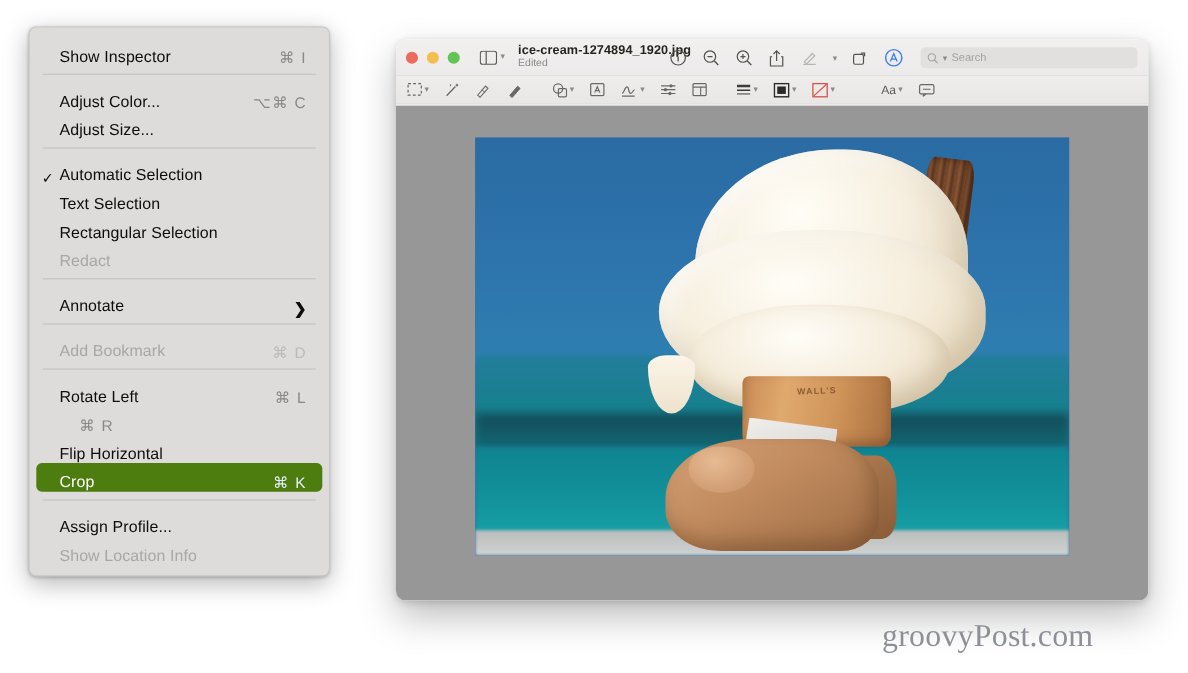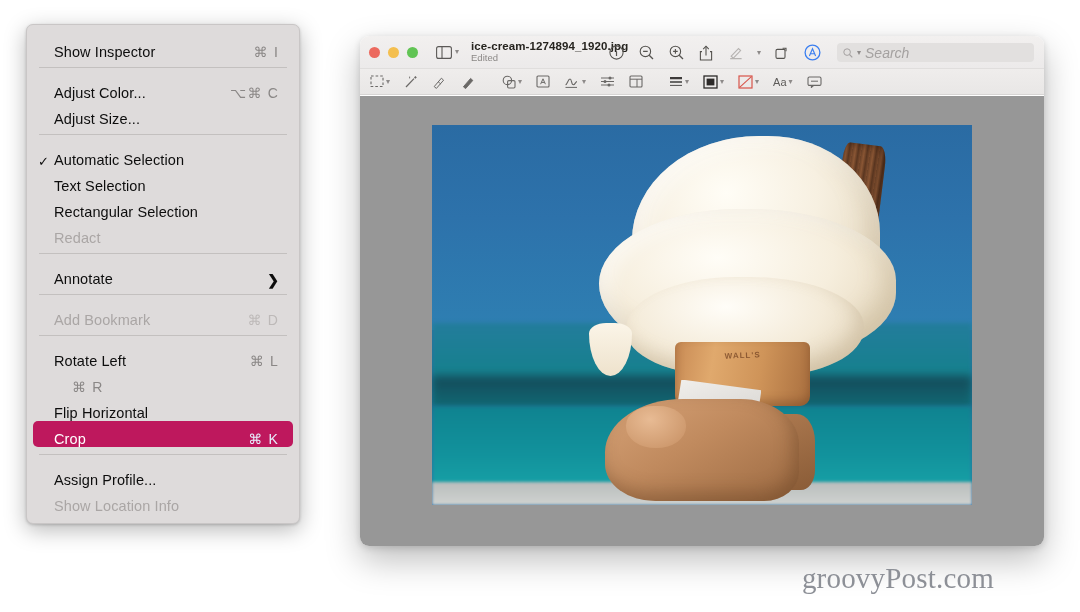--- a/index.html
+++ b/index.html
@@ -58,21 +58,21 @@
   .menu-item .mi-submenu {
     flex: 0 0 auto;
     font-size: 14px;
     font-weight: bold;
     color: #0d0d0d;
     line-height: 1;
   }
   .menu-item.disabled { color: #aaa6a5; }
   .menu-item.disabled .mi-shortcut { color: #bdb9b8; }
   .menu-item.selected {
-    background: #be185d;
+    background: #4d7c0f;
     color: #ffffff;
   }
   .menu-item.selected .mi-shortcut { color: #e6eefc; }
   .menu-sep {
     height: 1px;
     background: #c3c0bf;
     margin: 7px 12px 7px 12px;
   }
 
   
@@ -139,21 +139,21 @@
   .search-field {
     width: 197px; height: 19px;
     background: #e2e0df;
     border-radius: 4px;
     display: flex;
     align-items: center;
     gap: 4px;
     padding: 0 6px;
     margin-left: 3px;
   }
-  .search-ph { font-size: 14px; color: #a4a1a0; font-style: italic; }
+  .search-ph { font-size: 10px; color: #a4a1a0; }
 
   .markupbar {
     height: 26px;
     background: linear-gradient(#efedec, #e9e7e6);
     border-bottom: 1px solid #d7d5d4;
     display: flex;
     align-items: center;
     padding: 0 10px;
     gap: 0px;
     color: #6a6866;
@@ -556,21 +556,21 @@
         <span class="chev">▾</span>
       </span>
       <span class="mk-btn">
         <svg width="15" height="14" viewBox="0 0 15 14">
           <rect x="1" y="1" width="13" height="12" fill="none" stroke="#d8544a" stroke-width="1.2"></rect>
           <line x1="1.6" y1="12.4" x2="13.4" y2="1.6" stroke="#d8544a" stroke-width="1.1"></line>
         </svg>
         <span class="chev">▾</span>
       </span>
       <span class="mk-btn">
-        <span style="font-size:11px;color:#5d5b59;">Aa</span>
+        <span style="font-size:11px;color:#5d5b59;margin-left:28px;">Aa</span>
         <span class="chev">▾</span>
       </span>
       <span class="mk-btn">
         <svg width="15" height="12" viewBox="0 0 15 12">
           <rect x="1" y="1" width="13" height="8.4" rx="1.4" fill="none" stroke="#6a6866" stroke-width="1.1"></rect>
           <path d="M4.4 9.4 L4.4 11.4 L6.8 9.4" fill="none" stroke="#6a6866" stroke-width="1.1"></path>
           <line x1="4" y1="5.2" x2="11" y2="5.2" stroke="#6a6866" stroke-width="1"></line>
         </svg>
       </span>
     </div>

